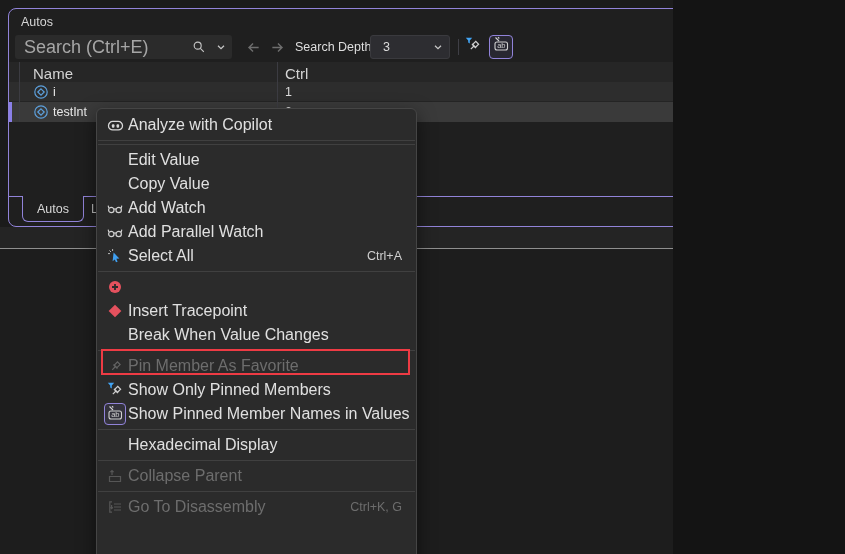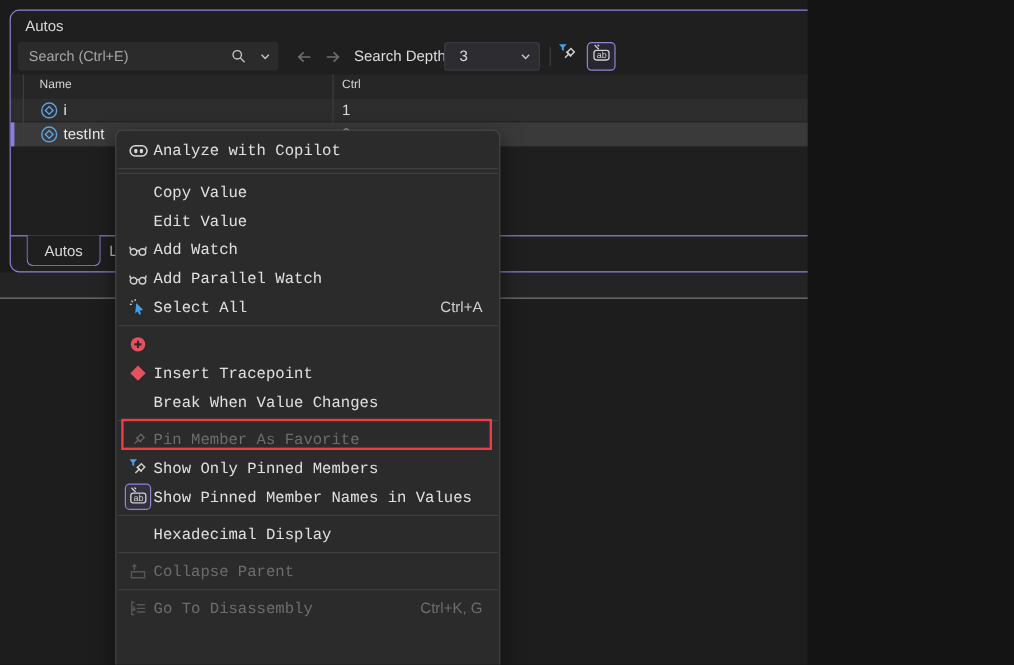--- a/index.html
+++ b/index.html
@@ -17,37 +17,37 @@
                  border:1px solid #9183d9; border-radius:8px; background:#1f1f1f; z-index:2; }
   .titlebar { position:absolute; left:0; top:0; width:100%; height:26px; }
   .title-text { position:absolute; left:12px; top:6px; font-size:12.5px; color:#d6d6d6; }
   .win-controls { position:absolute; right:6px; top:3px; display:flex; }
   .win-btn { width:26px; height:20px; display:flex; align-items:center; justify-content:center; }
 
   
   .toolbar { position:absolute; left:0; top:25px; width:100%; height:27px; }
   .searchbox { position:absolute; left:6px; top:1px; width:217px; height:24px; background:#2b2b2b;
                border-radius:3px; display:flex; align-items:center; }
-  .search-ph { flex:1; padding-left:9px; font-size:12px; color:#a6a6a6; white-space:nowrap; overflow:hidden; }
+  .search-ph { flex:1; padding-left:9px; font-size:18px; color:#a6a6a6; white-space:nowrap; overflow:hidden; }
   .sb-ico { width:22px; height:24px; display:flex; align-items:center; justify-content:center; }
   .nav-arrow { position:absolute; top:1px; width:24px; height:24px; display:flex; align-items:center; justify-content:center; }
   .nav-back { left:232px; } .nav-fwd { left:256px; }
   .depth-label { position:absolute; left:286px; top:6px; font-size:12.5px; color:#dedede; }
   .depth-dd { position:absolute; left:361px; top:1px; width:80px; height:24px; background:#2d2d31;
               border:1px solid #3a3a3e; border-radius:3px; display:flex; align-items:center; }
   .depth-val { flex:1; padding-left:12px; font-size:12.5px; color:#dcdcdc; }
   .tb-sep { position:absolute; left:449px; top:5px; width:1px; height:16px; background:#3f3f46; }
   .tb-icobtn { position:absolute; top:1px; width:24px; height:24px; display:flex; align-items:center; justify-content:center; border-radius:4px; }
   .tb-pinfilter { left:452px; }
   .tb-abpin { left:480px; border:1px solid #9183d9; background:rgba(130,115,215,0.10); }
 
   
   .grid { position:absolute; left:0; top:53px; width:827px; height:134px; }
   .grid-header { position:absolute; left:0; top:0; width:100%; height:20px; background:#262626; }
-  .col-h { position:absolute; top:3px; font-size:10px; color:#d4d4d4; }
+  .col-h { position:absolute; top:3px; font-size:15px; color:#d4d4d4; }
   .col-h-name { left:24px; } .col-h-value { left:276px; } .col-h-type { left:690px; }
   .vline { position:absolute; width:1px; background:#3c3c42; }
   .grid-row { position:absolute; left:0; width:791px; height:20px; }
   .row-0 { top:20px; background:#2d2d2d; border-bottom:1px solid #242424; }
   .row-1 { top:40px; background:#3a3a3a; }
   .sel-bar { position:absolute; left:0; top:0; width:3px; height:100%; background:#8a7fe8; }
   .cell-icon { position:absolute; left:24px; top:2px; width:16px; height:16px; }
   .cell-name { position:absolute; left:44px; top:3px; font-size:12.5px; color:#e8e8e8; }
   .cell-value { position:absolute; left:276px; top:3px; font-size:12.5px; color:#dcdcdc; }
   .cell-type { position:absolute; left:674px; top:3px; font-size:12.5px; color:#dcdcdc; }
@@ -69,21 +69,21 @@
                 border-radius:0 0 6px 6px; color:#d8d8d8; }
   .tab-inactive { left:68px; color:#bdbdbd; }
 
   
   .context-menu { position:absolute; left:96px; top:108px; width:321px; height:470px; background:#2b2b2b;
                   border:1px solid #454545; border-radius:6px 6px 0 0; z-index:10; padding-top:4px;
                   box-shadow:0 6px 18px rgba(0,0,0,0.5); }
   .menu-item { position:relative; height:24px; display:flex; align-items:center; }
   .mi-icon { width:22px; margin-left:7px; display:flex; align-items:center; justify-content:center; flex:0 0 22px; }
   .mi-icon.toggled { width:22px; height:22px; border:1px solid #9183d9; border-radius:4px; background:rgba(130,115,215,0.10); }
-  .mi-label { flex:1; margin-left:2px; font-size:13px; color:#e0e0e0; white-space:nowrap;font-family:Liberation Mono, monospace; }
+  .mi-label { flex:1; margin-left:2px; font-size:16px; color:#e0e0e0; white-space:nowrap; }
   .mi-shortcut { font-size:12.5px; color:#cfcfcf; padding-right:14px; }
   .menu-item.disabled .mi-label, .menu-item.disabled .mi-shortcut { color:#6d6d6d; }
   .menu-item.disabled .mi-icon { opacity:0.45; }
   .menu-sep { height:1px; background:#404040; margin:3px 1px; }
 
   
   .annotation { position:absolute; z-index:12; border:2px solid #ee3b44; pointer-events:none; }
 </style>
 </head>
 <body>
@@ -226,25 +226,25 @@
             <rect x="4.6" y="6.8" width="2.4" height="3.2" rx="0.9" fill="#d8d8d8"></rect>
             <rect x="9" y="6.8" width="2.4" height="3.2" rx="0.9" fill="#d8d8d8"></rect>
           </svg>
         </span>
         <span class="mi-label">Analyze with Copilot</span>
       </div>
       <div class="menu-sep"></div>
       <div class="menu-sep"></div>
       <div class="menu-item">
         <span class="mi-icon"></span>
+        <span class="mi-label">Edit Value</span>
+      </div>
+      <div class="menu-item">
+        <span class="mi-icon"></span>
         <span class="mi-label">Copy Value</span>
-      </div>
-      <div class="menu-item">
-        <span class="mi-icon"></span>
-        <span class="mi-label">Edit Value</span>
       </div>
       <div class="menu-item">
         <span class="mi-icon">
           <svg width="16" height="16" viewBox="0 0 16 16" fill="none" stroke="#d0d0d0" stroke-width="1.2">
             <circle cx="4.3" cy="10" r="2.7"></circle>
             <circle cx="11.7" cy="10" r="2.7"></circle>
             <path d="M7 9.4 Q8 8.2 9 9.4"></path>
             <path d="M1.8 8.2 L1.2 5.6 M14.2 8.2 L14.8 5.6"></path>
           </svg>
         </span>

